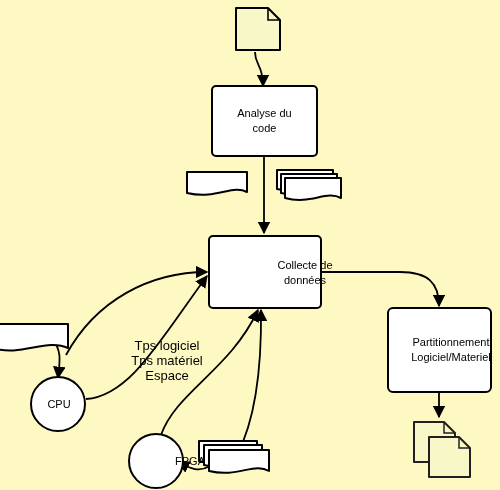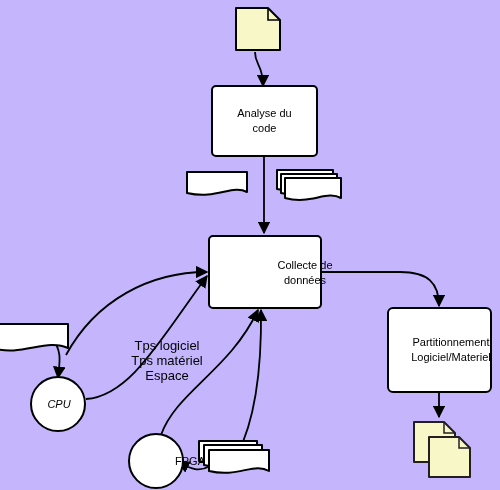--- a/index.html
+++ b/index.html
@@ -7,21 +7,21 @@
     padding: 0;
     background: #ffffff;
   }
   body {
     font-family: "Liberation Sans", sans-serif;
   }
   #canvas {
     position: relative;
     width: 500px;
     height: 490px;
-    background: #c4b5fd;
+    background: #fef9c3;
     overflow: hidden;
   }
   #diagram-svg {
     position: absolute;
     top: 0;
     left: 0;
     width: 500px;
     height: 490px;
   }
   .node-label {
@@ -117,21 +117,21 @@
       <path d="M 459 437 L 459 448 L 470 448" fill="none" stroke="#231f20" stroke-width="1.5"></path>
     </g>
   </svg>
 
   <div class="node-label" style="left:212px; top:106px; width:105px;">Analyse du
 code</div>
 
   <div class="node-label" style="left:209px; top:258px; width:112px;padding-left:40px;">Collecte de
 données</div>
 
-  <div class="node-label" style="left:31px; top:397px; width:56px;font-style:italic;">CPU</div>
+  <div class="node-label" style="left:31px; top:397px; width:56px;">CPU</div>
 
   <div class="node-label" style="left:129px; top:454px; width:54px;padding-left:34px;">FPGA</div>
 
   <div class="node-label" style="left:388px; top:335px; width:126px;">Partitionnement
 Logiciel/Materiel</div>
 
   <div class="edge-label" style="left:112px; top:338px; width:110px;">Tps logiciel
 Tps matériel
 Espace</div>
 

